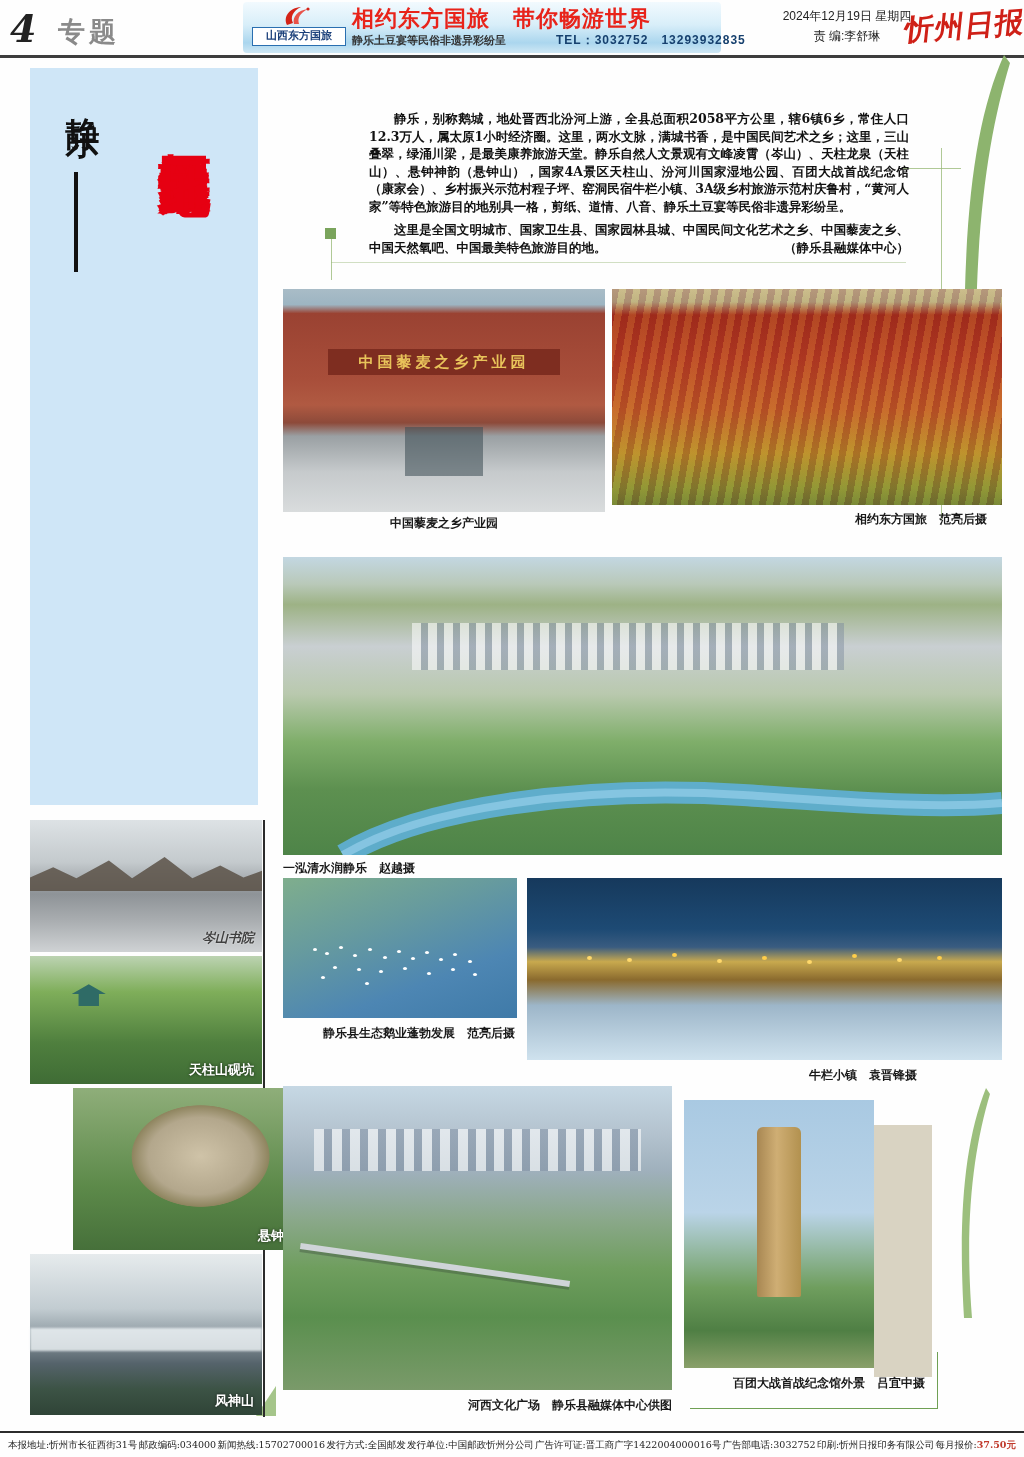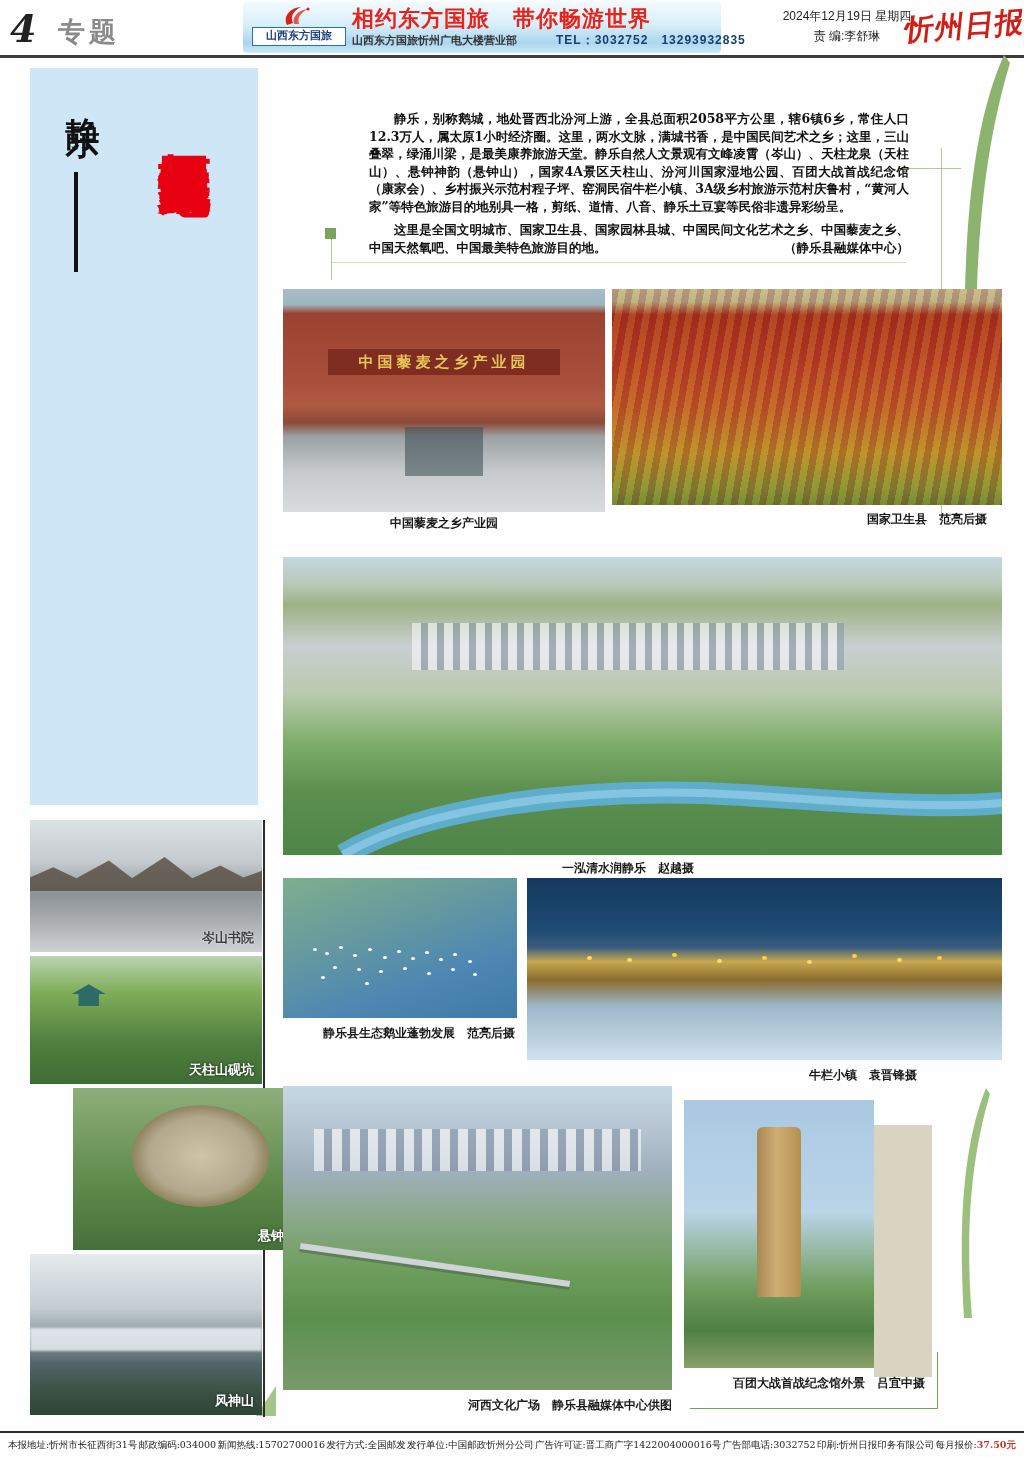--- a/index.html
+++ b/index.html
@@ -47,21 +47,21 @@
   .tri-green{left:256px;top:1386px;width:0;height:0;border-left:20px solid transparent;
              border-bottom:30px solid #a5c58a;}
   .tan-block{left:874px;top:1125px;width:58px;height:252px;background:#d9d3c2;}
   .col-sep{left:263px;top:820px;width:2px;height:597px;background:#2b2b2b;}
 
   
   .photo{position:absolute;}
   .cap{position:absolute;font:700 12px/14px "Liberation Sans",sans-serif;color:#1a1a1a;}
   .ovl{position:absolute;right:8px;bottom:5px;font:700 13px "Liberation Sans",sans-serif;color:#fff;
        text-shadow:0 0 3px rgba(0,0,0,.75);}
-  .ovl.dark{color:#3f3f3f;text-shadow:0 0 2px rgba(255,255,255,.8);}
+  .ovl.dark{color:#3f3f3f;text-shadow:0 0 2px rgba(255,255,255,.8);font-style:italic;}
 
   #ph-park{left:283px;top:289px;width:322px;height:223px;
     background:linear-gradient(180deg,#a9bcc7 0%,#9db5c2 7%,#9a4232 11%,#a84e3a 40%,#b05a42 52%,
       #8d4a3a 60%,#9aa0a3 66%,#c6cacc 82%,#d9dcdd 100%);}
   .park-sign{position:absolute;left:14%;top:27%;width:72%;height:26px;background:#7e2d20;
     font:900 15px/26px "DejaVu Serif",serif;color:#e8c35a;text-align:center;letter-spacing:4px;
     overflow:hidden;white-space:nowrap;}
   .park-door{position:absolute;left:38%;top:62%;width:24%;height:22%;background:#3a4a52;opacity:.55;}
 
   #ph-field{left:612px;top:289px;width:390px;height:216px;
@@ -146,21 +146,21 @@
   <div class="abs section">专题</div>
 
   <div class="abs ad-panel"></div>
   <svg class="abs ad-logo-icon" viewBox="0 0 34 22">
     <path d="M6 20 C2 12 8 3 20 2 C12 6 9 12 12 18 Z" fill="#d42318"></path>
     <path d="M13 19 C11 12 17 5 27 4 C19 8 16 13 18 19 Z" fill="#e8534a"></path>
     <circle cx="27" cy="4" r="1.6" fill="#d42318"></circle>
   </svg>
   <div class="abs ad-logo-box">山西东方国旅</div>
   <div class="abs ad-slogan">相约东方国旅　带你畅游世界</div>
-  <div class="abs ad-sub">山西东方国旅忻州广电大楼营业部</div>
+  <div class="abs ad-sub">静乐土豆宴等民俗非遗异彩纷呈</div>
   <div class="abs ad-tel">TEL：3032752　13293932835</div>
 
   <div class="abs date-line">2024年12月19日 星期四</div>
   <div class="abs editor-line">责 编:李舒琳</div>
   <div class="abs masthead">忻州日报</div>
   <div class="abs head-rule"></div>
 
   <svg class="abs blade-top" viewBox="0 0 72 430" preserveAspectRatio="none">
     <path d="M66 0 C30 80 20 210 30 430 L42 430 C30 210 46 95 72 8 Z" fill="#8db46e"></path>
   </svg>
@@ -188,30 +188,30 @@
     <p><span>这里是全国文明城市、国家卫生县、国家园林县城、中国民间文化艺术之乡、中国藜麦之乡、中国天然氧吧、中国最美特色旅游目的地。</span><span class="byline">（静乐县融媒体中心）</span></p>
   </div>
 
   <div class="photo" id="ph-park">
     <div class="park-sign">中国藜麦之乡产业园</div>
     <div class="park-door"></div>
   </div>
   <div class="cap" style="left:283px;top:516px;width:322px;text-align:center;">中国藜麦之乡产业园</div>
 
   <div class="photo" id="ph-field"></div>
-  <div class="cap" style="left:612px;top:512px;width:375px;text-align:right;">国家卫生县　范亮后摄</div>
+  <div class="cap" style="left:612px;top:512px;width:375px;text-align:right;">相约东方国旅　范亮后摄</div>
 
   <div class="photo" id="ph-river">
     <div class="river-city"></div>
     <svg width="719" height="298" viewBox="0 0 719 298">
       <path d="M60 298 C140 250 300 228 460 238 C570 245 650 252 719 246" fill="none" stroke="#5fb0d8" stroke-width="22" opacity="0.9"></path>
       <path d="M60 298 C140 250 300 228 460 238 C570 245 650 252 719 246" fill="none" stroke="#8ecbe6" stroke-width="8" opacity="0.8"></path>
     </svg>
   </div>
-  <div class="cap" style="left:283px;top:861px;width:690px;text-align:center;">一泓清水润静乐　赵越摄</div>
+  <div class="cap" style="left:283px;top:861px;width:690px;text-align:left;">一泓清水润静乐　赵越摄</div>
 
   <div class="photo" id="ph-geese">
     <div class="geese-dots"></div>
   </div>
   <div class="cap" style="left:283px;top:1026px;width:232px;text-align:right;">静乐县生态鹅业蓬勃发展　范亮后摄</div>
 
   <div class="photo" id="ph-niulan">
     <div class="niulan-glow"></div>
   </div>
   <div class="cap" style="left:527px;top:1068px;width:390px;text-align:right;">牛栏小镇　袁晋锋摄</div>

